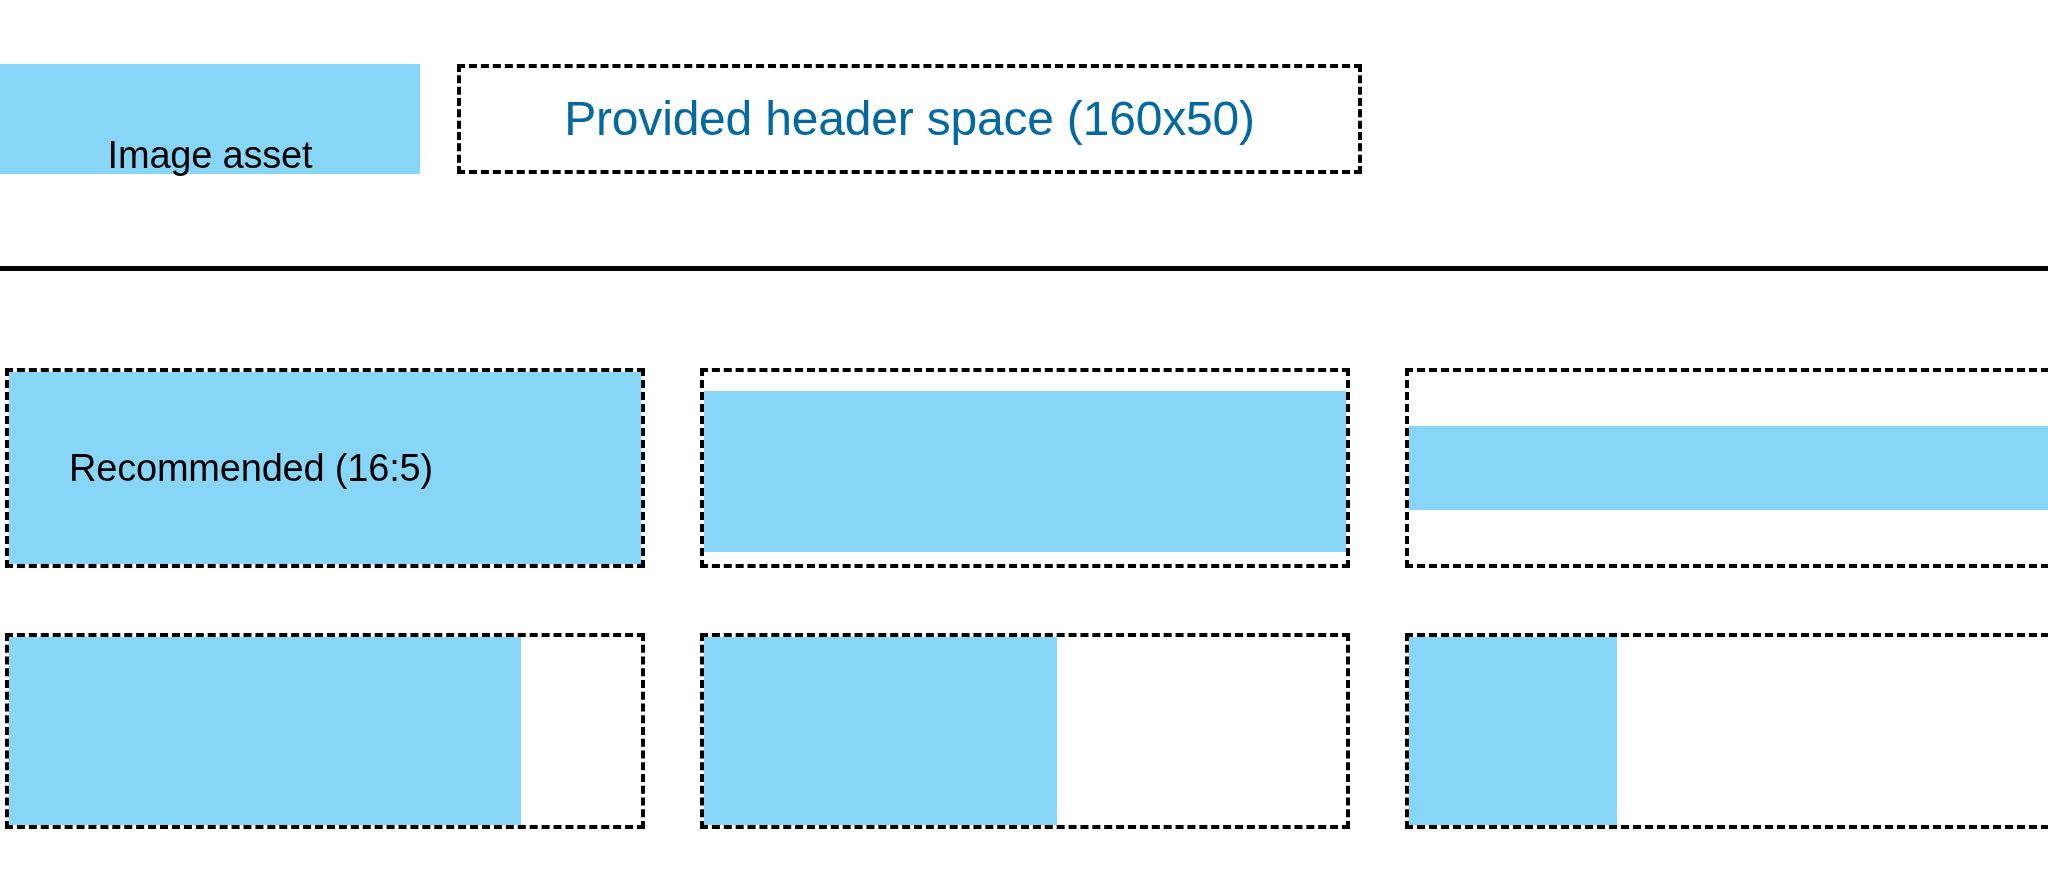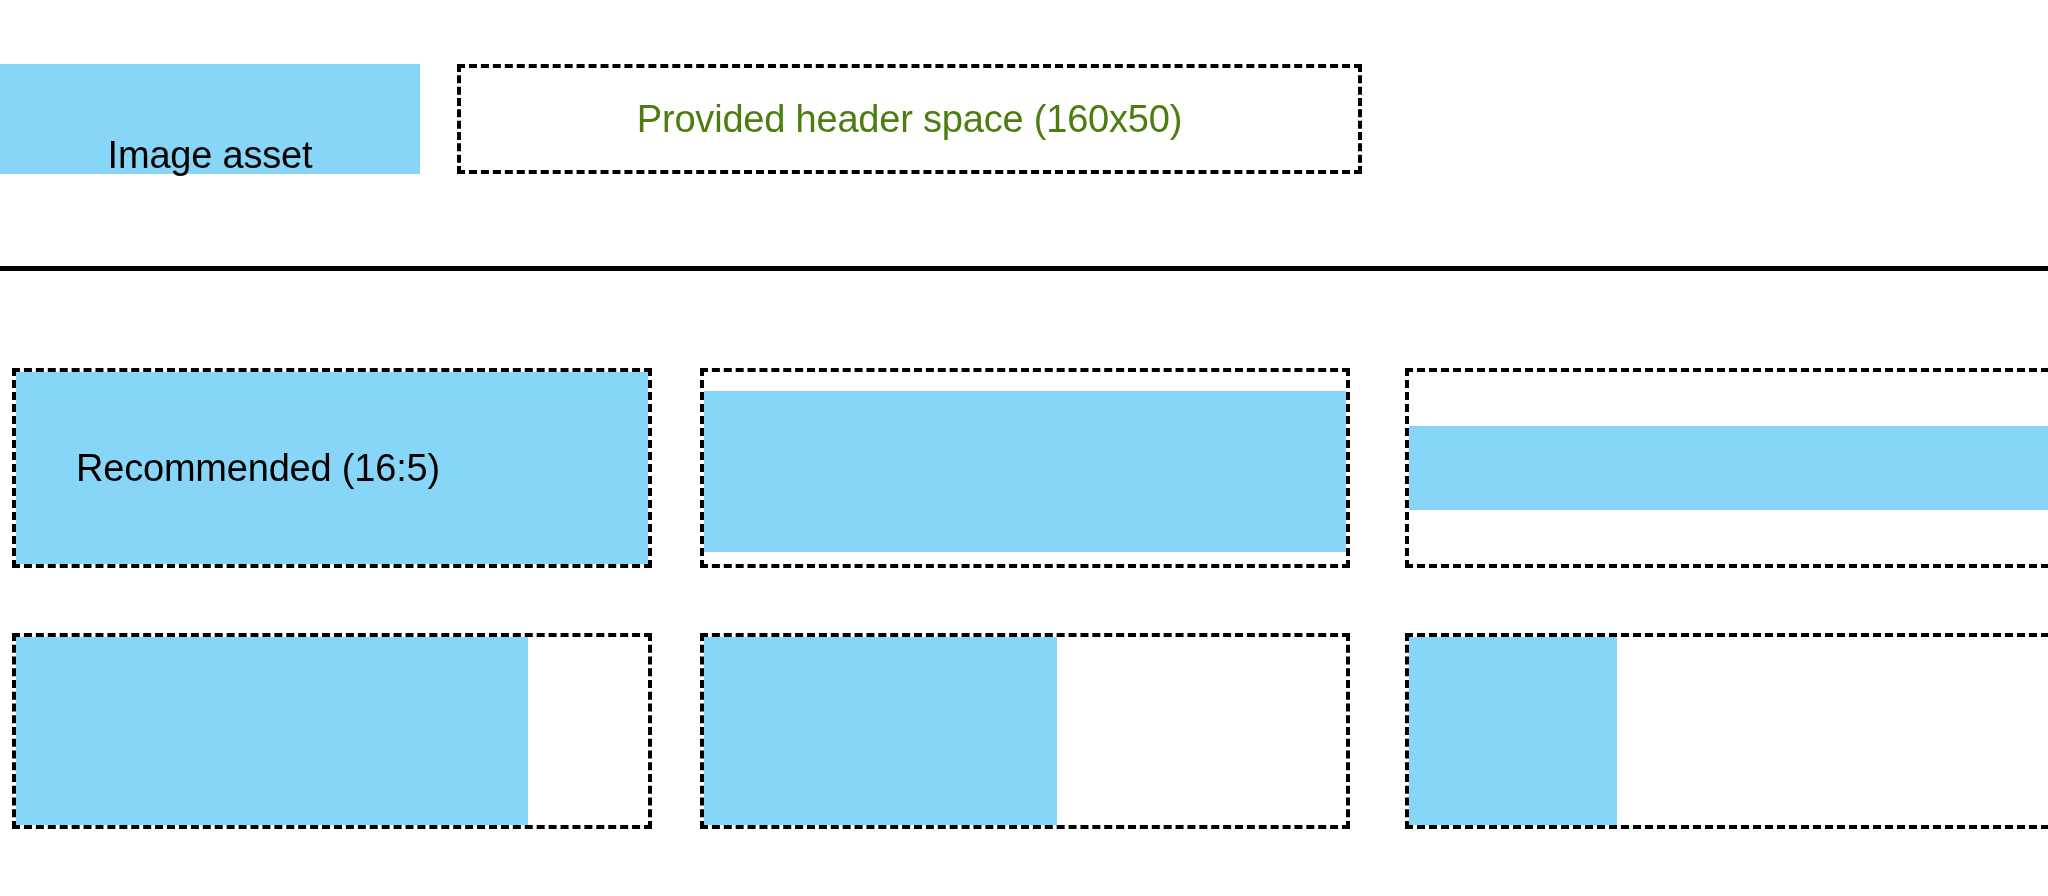--- a/index.html
+++ b/index.html
@@ -59,24 +59,24 @@
     height: 110px;
     box-sizing: border-box;
     border: 4px dashed #000000;
     background: #ffffff;
     display: flex;
     align-items: center;
     justify-content: center;
   }
 
   .header-space-label {
-    font-size: 38px;
+    font-size: 48px;
     letter-spacing: -0.2px;
     line-height: 1;
-    color: #4d7c0f;
+    color: #0369a1;
     white-space: nowrap;
   }
 
   
   .divider {
     position: absolute;
     left: 0;
     top: 266px;
     width: 2048px;
     height: 5px;
@@ -102,21 +102,21 @@
 
   .ratio-cell {
     position: absolute;
     top: 0;
     height: 100%;
     box-sizing: border-box;
     border: 4px dashed #000000;
     background: #ffffff;
     overflow: hidden;
   }
-  .ratio-cell.col-1 { left: 12px;    width: 640px; }
+  .ratio-cell.col-1 { left: 5px;    width: 640px; }
   .ratio-cell.col-2 { left: 700px;  width: 650px; }
   .ratio-cell.col-3 { left: 1405px; width: 680px; }
 
   .fill {
     position: absolute;
     background: #88d6f7;
   }
 
   .cell-label {
     position: absolute;

